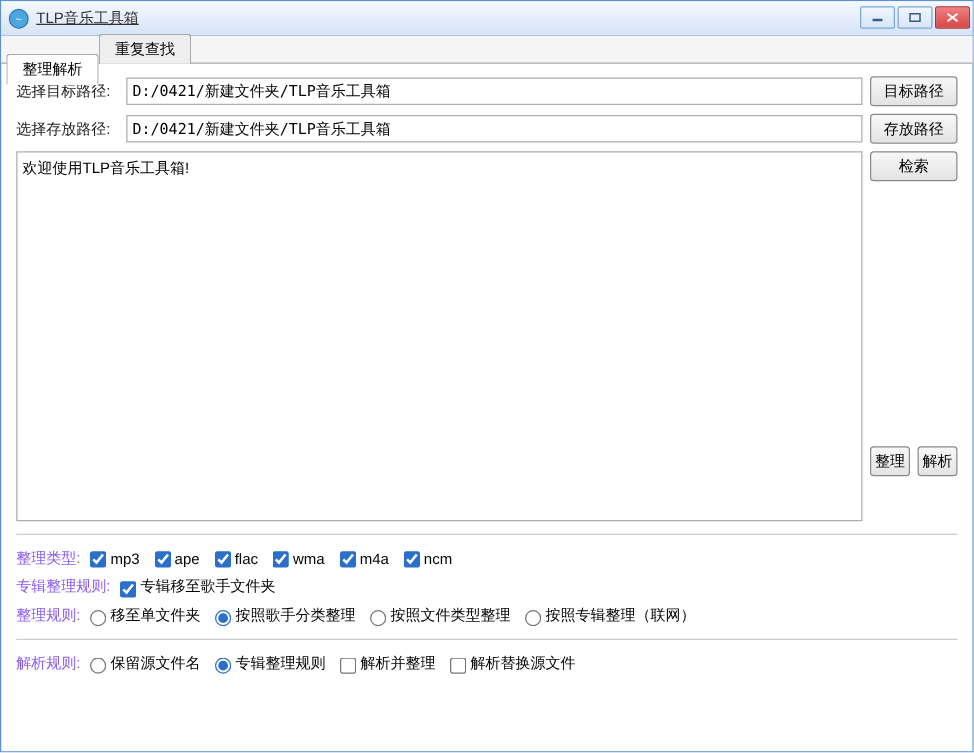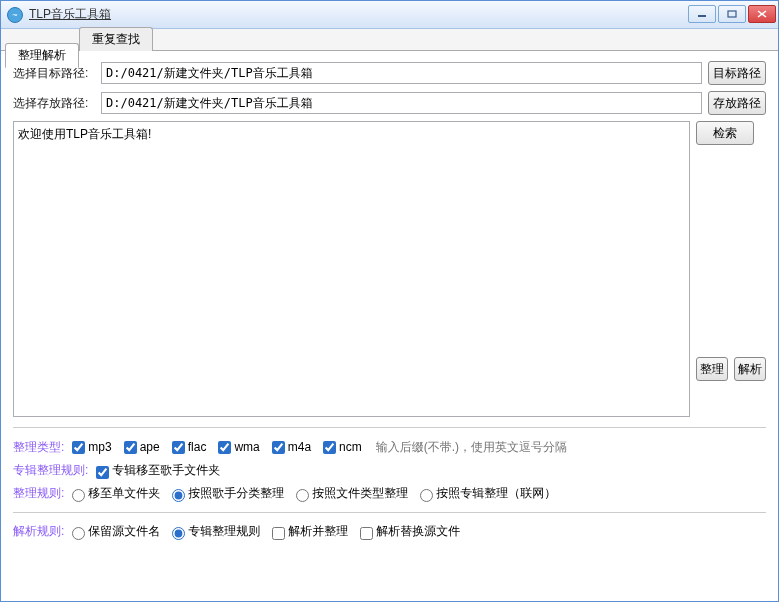--- a/index.html
+++ b/index.html
@@ -97,21 +97,21 @@
 .text-input {
   flex: 1;
   height: 22px;
   border: 1px solid #abadb3;
   padding: 2px 4px;
   font-family: "SimSun", monospace;
   font-size: 12px;
   background: #fff;
 }
 .btn {
-  width: 58px;
+  width: 70px;
   height: 24px;
   border: 1px solid #888;
   border-radius: 3px;
   background: linear-gradient(to bottom, #f8f8f8, #e3e3e3);
   font-size: 12px;
   cursor: pointer;
   display: flex;
   align-items: center;
   justify-content: center;
 }
@@ -241,21 +241,20 @@
           <span>wma</span>
         </label>
       <label class="chk">
           <input type="checkbox" checked="" style="">
           <span>m4a</span>
         </label>
       <label class="chk">
           <input type="checkbox" checked="" style="">
           <span>ncm</span>
         </label>
-      <input class="suffix-input" placeholder="输入后缀(不带.)，使用英文逗号分隔" style="">
     </div>
 
     <div class="opt-row">
       <span class="opt-label">专辑整理规则:</span>
       <label class="chk">
           <input type="checkbox" checked="" style="">
           <span>专辑移至歌手文件夹</span>
         </label>
     </div>
 

